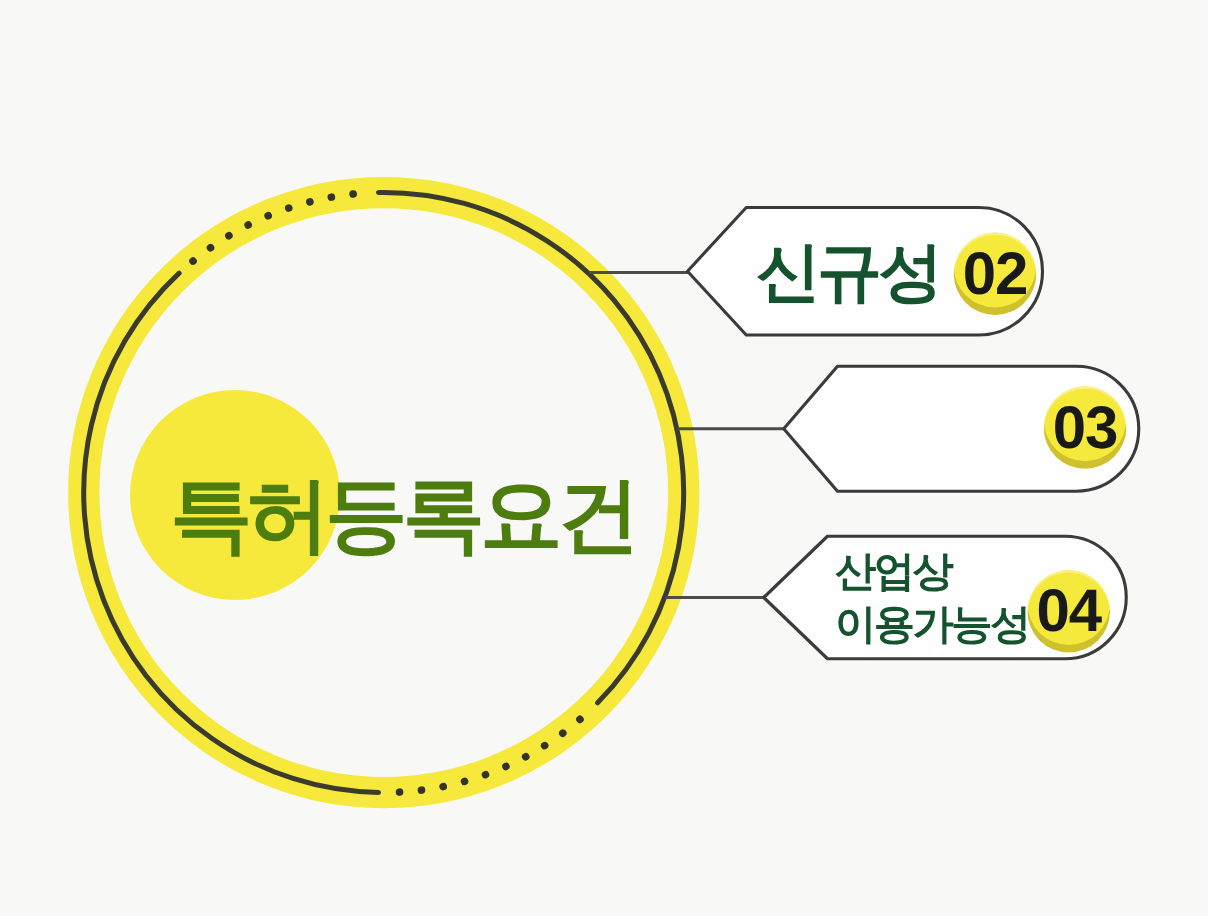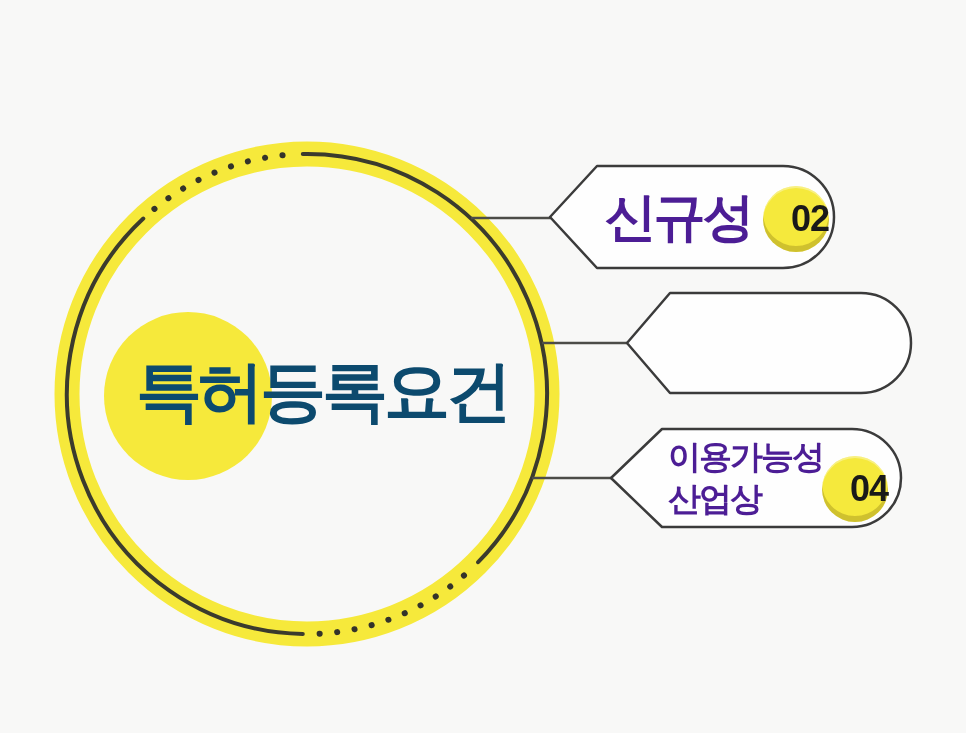--- a/index.html
+++ b/index.html
@@ -22,54 +22,54 @@
   .canvas svg {
     position: absolute;
     left: 0;
     top: 0;
   }
   .abs {
     position: absolute;
   }
   .title {
     left: 322px;
-    top: 392px;
+    top: 412px;
     transform: translate(-50%, -50%);
     font-size: 66px;
     font-weight: 800;
     letter-spacing: -4px;
-    color: #0c4a6e;
+    color: #4d7c0f;
     white-space: nowrap;
   }
   .tag-label {
     transform: translate(-50%, -50%);
     font-size: 52px;
     font-weight: 800;
     letter-spacing: -3px;
-    color: #4c1d95;
+    color: #14532d;
     white-space: nowrap;
   }
   .tag-label.small {
     transform: translate(0, -50%);
     font-size: 33px;
     letter-spacing: -2px;
     line-height: 42px;
     text-align: left;
   }
   .tag-label.small span { display: block; }
   .badge {
     width: 66px;
     height: 66px;
     border-radius: 50%;
     background: #f5e93c;
     box-shadow: inset 0 -6px 0 rgba(150, 133, 25, 0.40), inset 0 2px 0 rgba(255,255,255,0.35);
     display: flex;
     align-items: center;
-    justify-content: flex-end;
-    font-size: 36px;
+    justify-content: center;
+    font-size: 48px;
     font-weight: 700;
     color: #191919;
     letter-spacing: -1px;
   }
 </style>
 </head>
 <body>
 
 <div class="canvas">
 
@@ -94,22 +94,25 @@
     <path d="M 611 478 L 662 429 L 852 429 A 49 49 0 0 1 852 527 L 662 527 Z" fill="#fefefe" stroke="#3b3b3b" stroke-width="2.5" stroke-linejoin="round"></path>
   </svg>
 
   <div class="abs title">특허등록요건</div>
 
   <div class="abs tag-label" style="left:678px; top:218px;">신규성</div>
   <div class="abs badge" style="left:763px; top:186px;">
     <span>02</span>
   </div>
 
+  <div class="abs badge" style="left:835px; top:309px;">
+    <span>03</span>
+  </div>
 
   <div class="abs tag-label small" style="left:668px; top:478px;">
+    <span>산업상</span>
     <span>이용가능성</span>
-    <span>산업상</span>
   </div>
   <div class="abs badge" style="left:822px; top:456px;">
     <span>04</span>
   </div>
 
 </div>
 
 </body></html>

